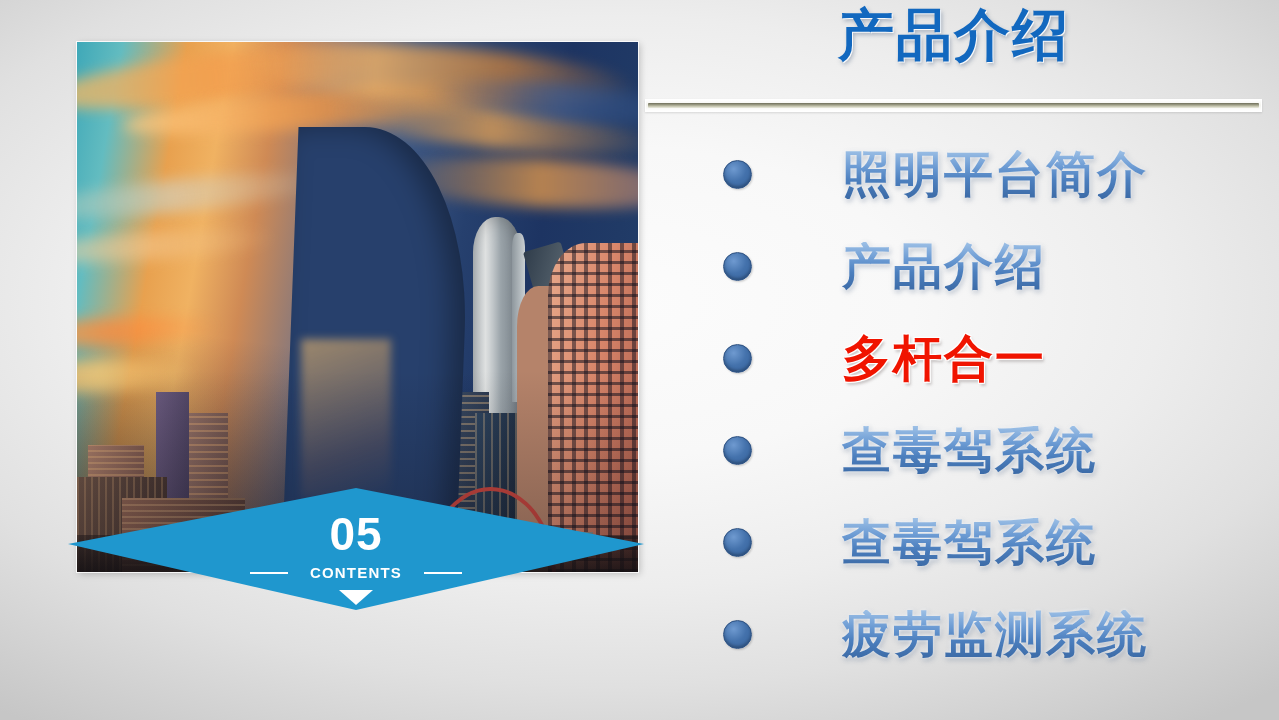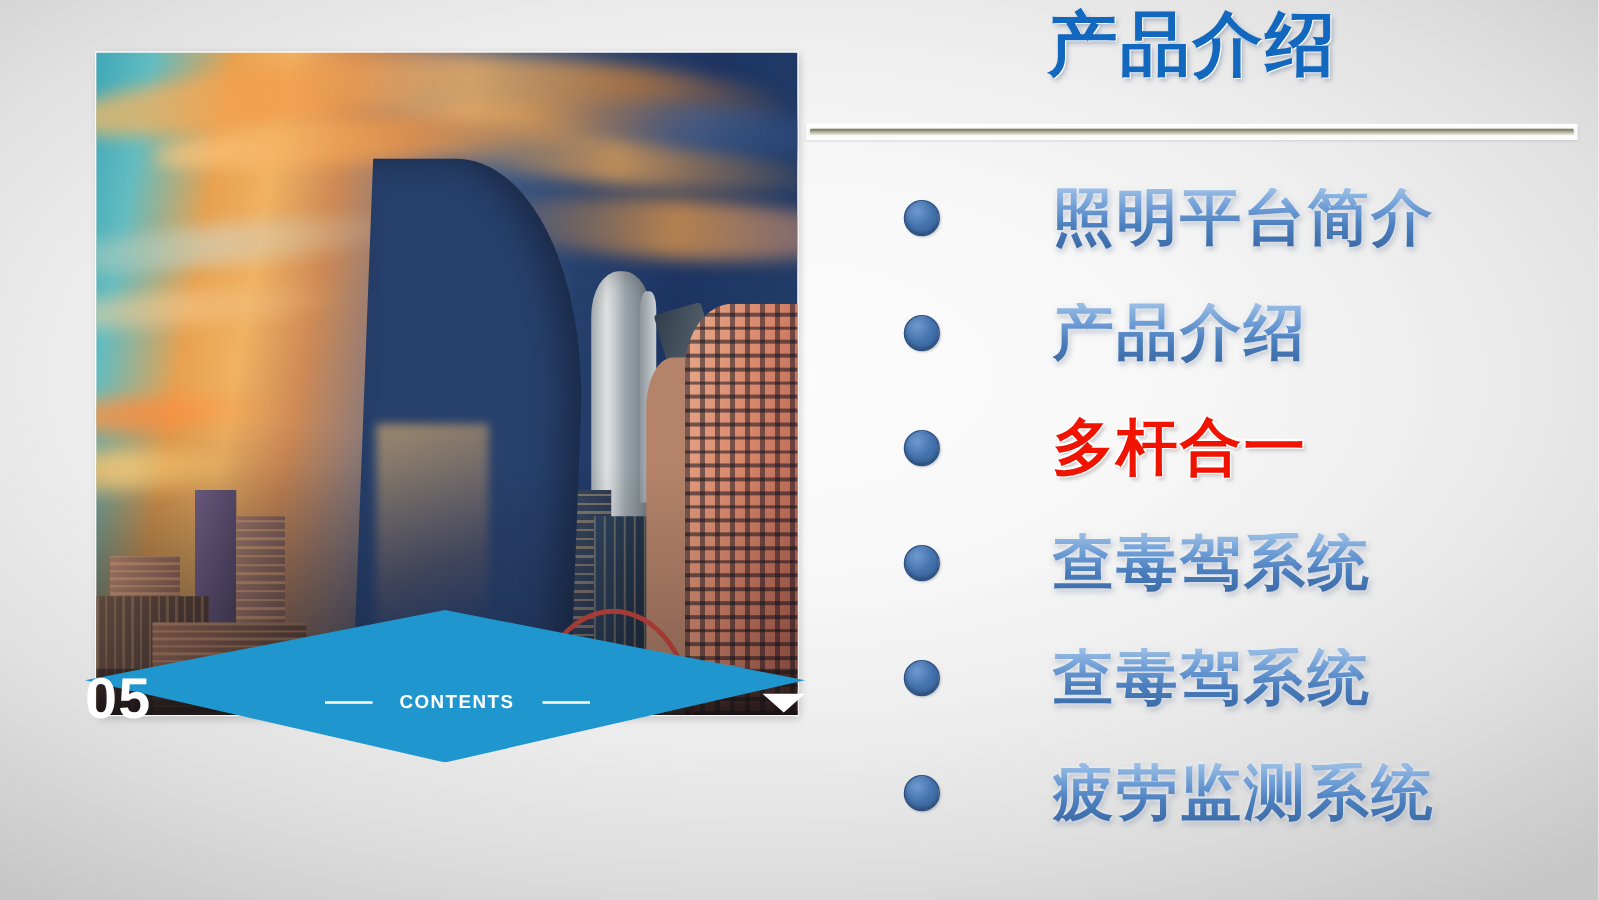--- a/index.html
+++ b/index.html
@@ -189,23 +189,23 @@
     z-index: 5;
   }
   .contents-inner {
     position: absolute;
     left: 68px;
     top: 488px;
     width: 576px;
     height: 122px;
     z-index: 6;
     display: flex;
-    flex-direction: row;
+    flex-direction: column;
     align-items: center;
-    justify-content: space-between;
+    justify-content: center;
     padding-top: 18px;
     box-sizing: border-box;
     pointer-events: none;
   }
   .contents-number {
     color: #ffffff;
     font-size: 46px;
     font-weight: bold;
     line-height: 1;
     letter-spacing: 1px;

